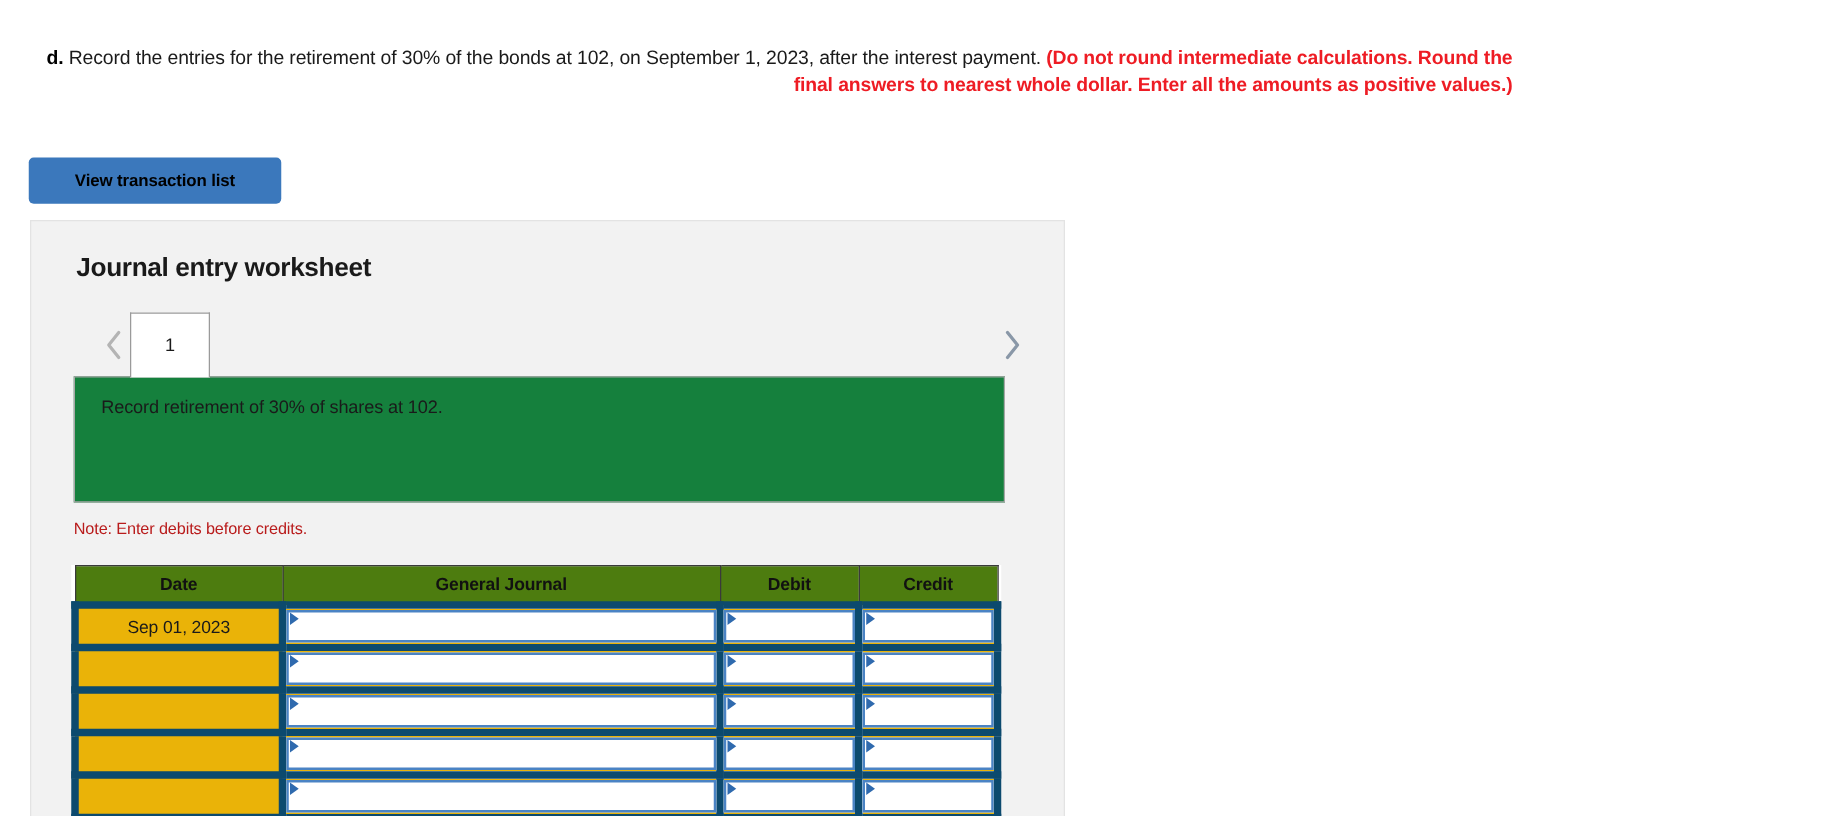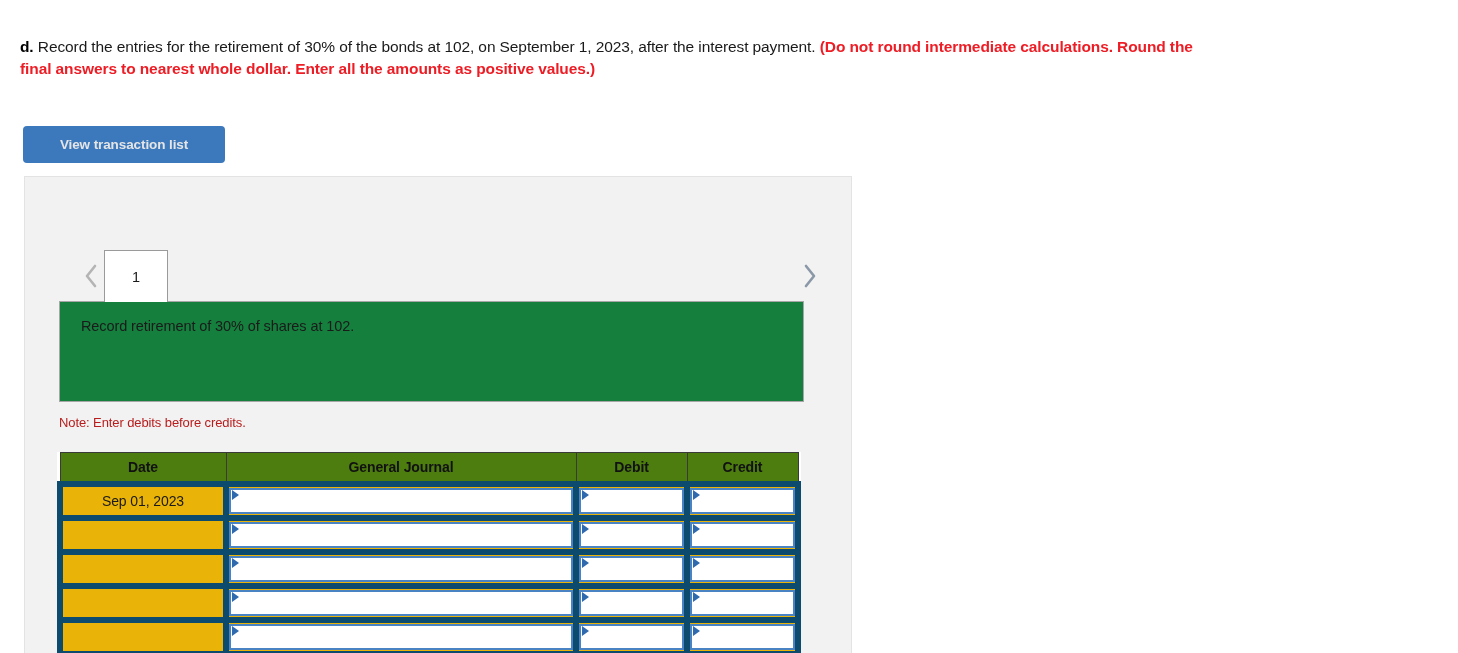--- a/index.html
+++ b/index.html
@@ -22,20 +22,21 @@
   
   .prompt {
     position: absolute;
     left: 20px;
     top: 36px;
     width: 1190px;
     font-size: 15.5px;
     line-height: 1.42;
     color: #1a1a1a;
     letter-spacing: -0.1px;
+    text-align: right;
   }
   .prompt .q-letter {
     font-weight: bold;
     color: #000;
   }
   .prompt .q-body {
     color: #1a1a1a;
   }
   .prompt .q-red {
     color: #ee1c24;
@@ -45,21 +46,21 @@
   
   .view-btn {
     position: absolute;
     left: 23px;
     top: 126px;
     width: 202px;
     height: 37px;
     background: #3b78bc;
     border: none;
     border-radius: 4px;
-    color: #e5e5e5;
+    color: #000000;
     font-family: "Liberation Sans", sans-serif;
     font-size: 13.5px;
     font-weight: bold;
     letter-spacing: -0.1px;
     cursor: pointer;
     padding: 0;
     display: flex;
     align-items: center;
     justify-content: center;
   }
@@ -234,20 +235,21 @@
 <div id="root">
 
   <div class="prompt">
     <span class="q-letter">d.</span><span class="q-body"> Record the entries for the retirement of 30% of the bonds at 102, on September 1, 2023, after the interest payment. </span><span class="q-red">(Do not round intermediate calculations. Round the final answers to nearest whole dollar. Enter all the amounts as positive values.)</span>
   </div>
 
   <button class="view-btn">View transaction list</button>
 
   <div class="panel">
 
+    <div class="panel-title">Journal entry worksheet</div>
 
     <div class="tabstrip">
 
       <div class="tab-arrow tab-arrow-prev">
         <span>
           <svg width="16" height="26" viewBox="0 0 16 26" aria-hidden="true">
             <polyline points="11,3 3,13 11,23" fill="none" stroke="#b4b4b4" stroke-width="2.6" stroke-linecap="round" stroke-linejoin="round"></polyline>
           </svg>
         </span>
       </div>

